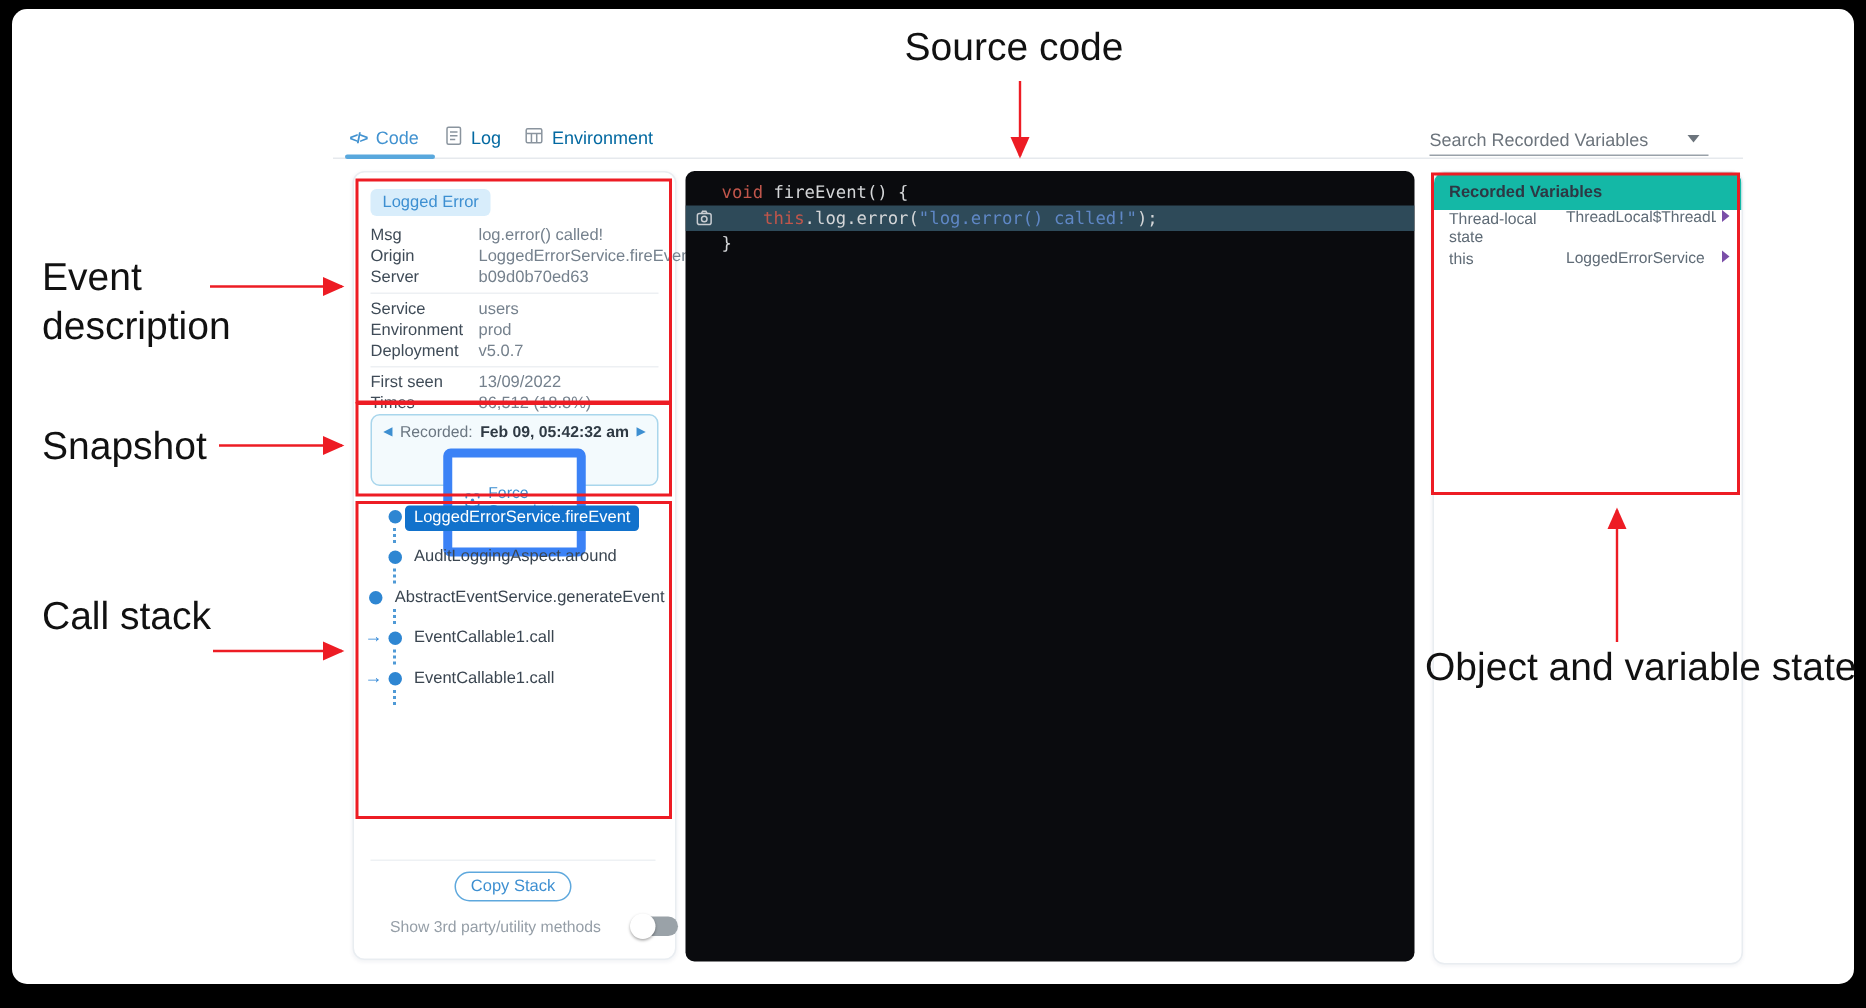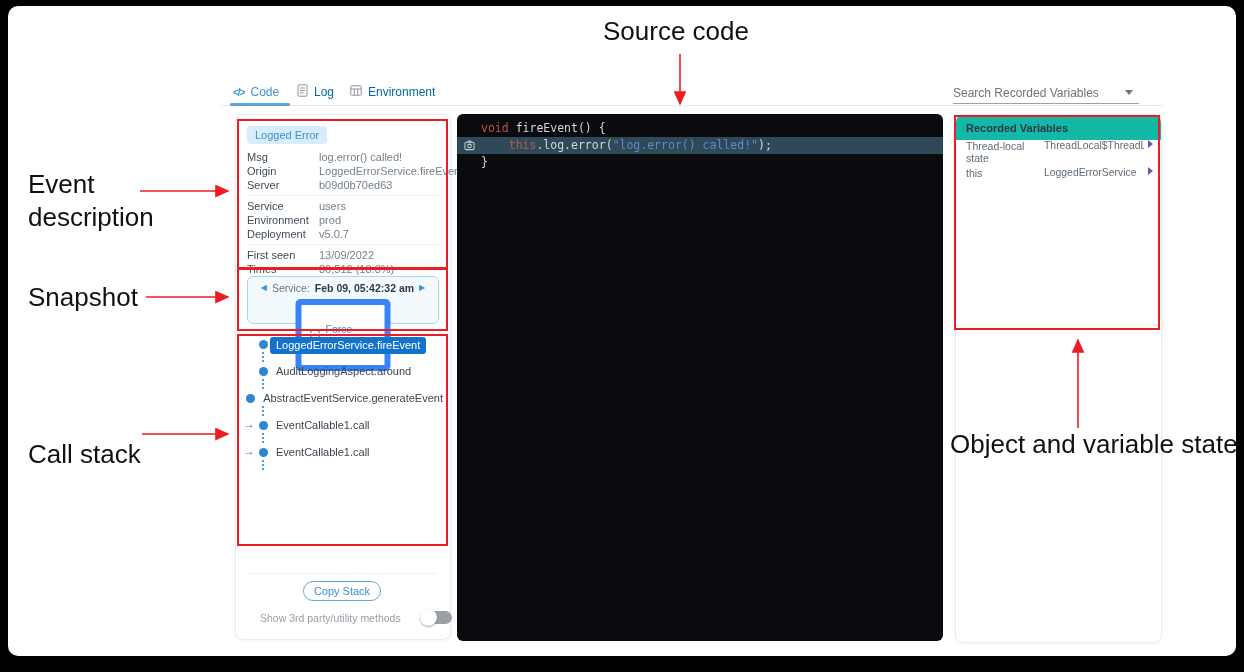--- a/index.html
+++ b/index.html
@@ -155,21 +155,21 @@
     </div>
     <div class="ev-row">
       <span class="ev-key">Times</span>
       <span class="ev-val">86,512 (18.8%)</span>
     </div>
   </div>
 
 <div class="abs snap-box">
   <div class="snap-row1">
     <span class="snap-nav">◀</span>
-    <span class="snap-lbl">Service:</span>
+    <span class="snap-lbl">Recorded:</span>
     <span class="snap-time">Feb 09, 05:42:32 am</span>
     <span class="snap-nav">▶</span>
   </div>
   <div class="force-btn">
     <span><svg width="11" height="11" viewBox="0 0 12 12" fill="none" stroke="#3d8fd1" stroke-width="1.3" stroke-linecap="round">
           <path d="M1.5 4V2.5a1 1 0 0 1 1-1H4"></path>
           <path d="M8 1.5h1.5a1 1 0 0 1 1 1V4"></path>
           <path d="M10.5 8v1.5a1 1 0 0 1-1 1H8"></path>
           <path d="M4 10.5H2.5a1 1 0 0 1-1-1V8"></path>
           <circle cx="6" cy="6" r="1.2" fill="#3d8fd1" stroke="none"></circle>
@@ -244,21 +244,21 @@
 </div>
 
 <div class="abs red-box" style="left:237px;top:119px;width:211px;height:150px;"></div>
 <div class="abs red-box" style="left:237px;top:268px;width:211px;height:63px;"></div>
 <div class="abs red-box" style="left:237px;top:334px;width:211px;height:212px;"></div>
 <div class="abs red-box" style="left:954px;top:115px;width:206px;height:215px;"></div>
 
 <div class="abs ann-label" style="left:556px;top:15px;width:240px;text-align:center;">Source code</div>
 <div class="abs ann-label" style="left:28px;top:168px;width:175px;">Event description</div>
 <div class="abs ann-label" style="left:28px;top:281px;">Snapshot</div>
-<div class="abs ann-label" style="left:28px;top:438px;">Call stack</div>
+<div class="abs ann-label" style="left:28px;top:394px;">Call stack</div>
 <div class="abs ann-label" style="left:950px;top:428px;width:300px;">Object and variable state</div>
 
 <svg class="overlay-svg" width="1244" height="672">
   <defs>
     <marker id="ah" markerWidth="10" markerHeight="9" refX="8" refY="4" orient="auto">
       <path d="M0,0 L9,4 L0,8 z" fill="#ed1c24"></path>
     </marker>
   </defs>
   <line x1="680" y1="54" x2="680" y2="104" stroke="#ed1c24" stroke-width="1.6" marker-end="url(#ah)"></line>
   <line x1="140" y1="191" x2="228" y2="191" stroke="#ed1c24" stroke-width="1.6" marker-end="url(#ah)"></line>

